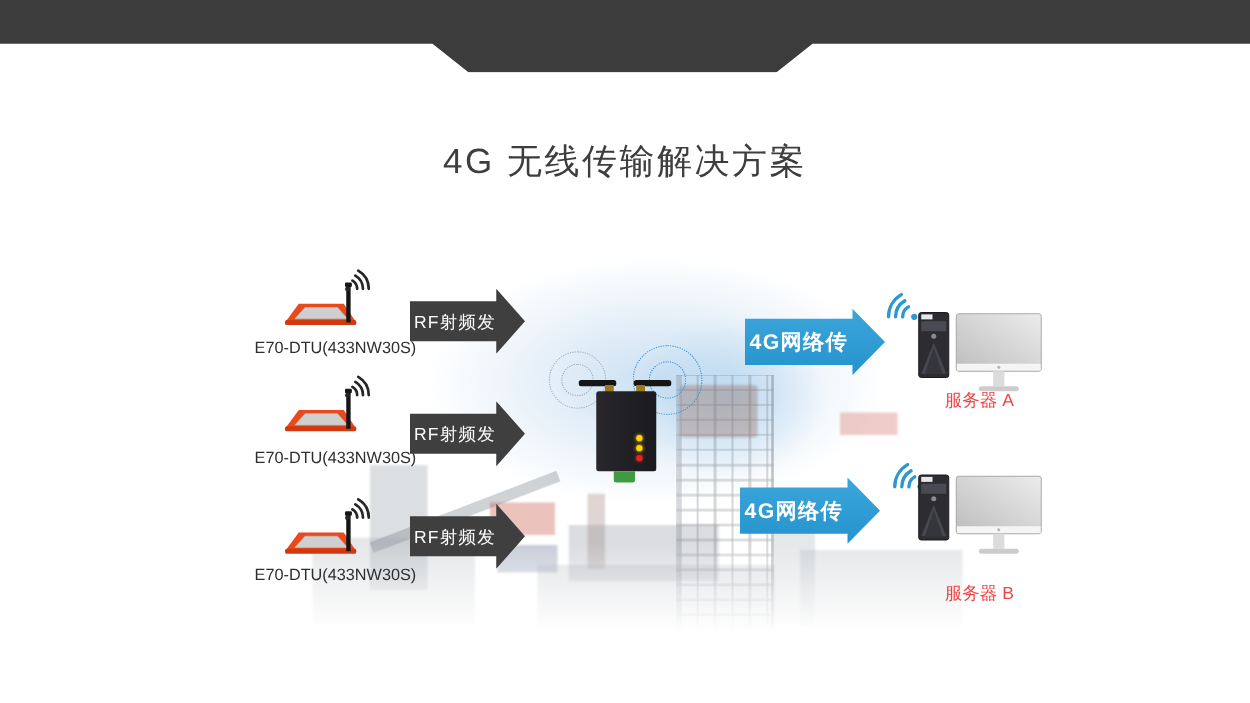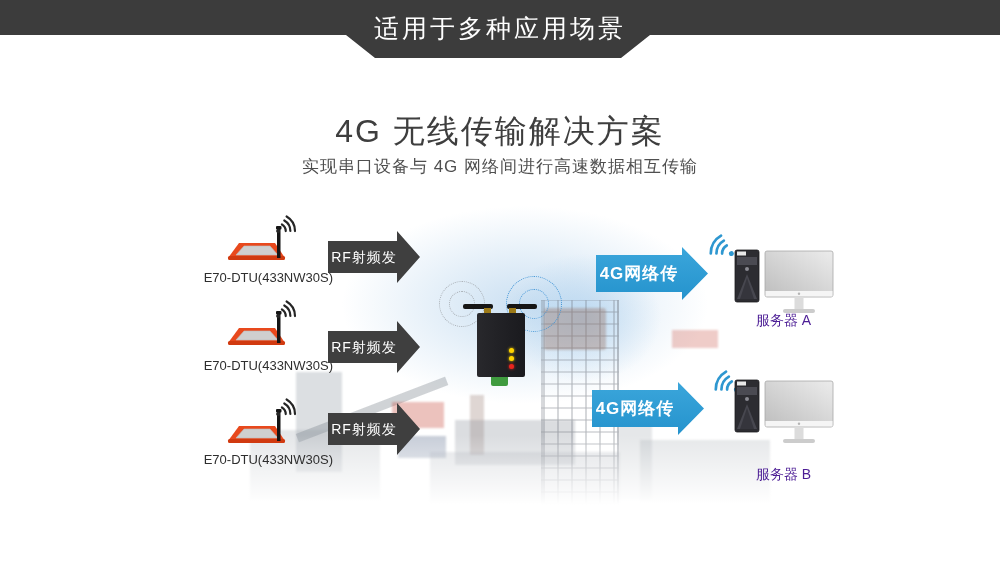--- a/index.html
+++ b/index.html
@@ -19,21 +19,21 @@
     z-index:5;
   }
   .ribbon-title{
     left:0;top:7px;width:1000px;height:42px;line-height:42px;
     text-align:center;color:#fff;font-size:25px;letter-spacing:3px;z-index:6;
   }
 
   
   .page-title{
     left:0;top:110px;width:1000px;text-align:center;
-    font-size:32px;color:#3e3e3e;letter-spacing:2px;z-index:4;
+    font-size:28px;color:#3e3e3e;letter-spacing:2px;z-index:4;
   }
   .page-subtitle{
     left:0;top:155px;width:1000px;text-align:center;
     font-size:17px;color:#4f4f4f;letter-spacing:1px;z-index:4;
   }
 
   
   .bg{left:0;top:0;width:1000px;height:562px;z-index:0;}
   .bg > div{position:absolute;}
   .bg-sky1{left:340px;top:205px;width:370px;height:200px;
@@ -93,21 +93,21 @@
     clip-path:polygon(0 8px,86px 8px,86px 0,112px 26.5px,86px 53px,86px 45px,0 45px);
   }
   .net-arrow span{
     display:block;width:86px;line-height:53px;text-align:center;
     color:#fff;font-size:17px;font-weight:bold;letter-spacing:1px;
   }
 
   
   .sv-wifi{width:33px;height:33px;color:#2e97d0;transform:scaleX(-1) rotate(15deg);z-index:3;}
   .sv-svg{width:105px;height:70px;z-index:3;}
-  .sv-label{width:105px;text-align:center;font-size:14px;color:#4c1d95;z-index:3;}
+  .sv-label{width:105px;text-align:center;font-size:14px;color:#ef4444;z-index:3;}
 </style>
 </head>
 <body>
 
 <svg width="0" height="0" style="position:absolute">
   <defs>
     <symbol id="wifi" viewBox="0 0 32 32">
       <circle cx="5" cy="27" r="2.4" fill="currentColor"></circle>
       <g fill="none" stroke="currentColor" stroke-width="2.6" stroke-linecap="round">
         <path d="M13.7 24.7 A9 9 0 0 0 7.3 18.3"></path>
@@ -157,24 +157,22 @@
     <div class="bg-b2"></div>
     <div class="bg-lattice"></div>
     <div class="bg-towertop"></div>
     <div class="bg-silo"></div>
     <div class="bg-b3"></div>
     <div class="bg-red2"></div>
   </div>
   <div class="abs bg-fade"></div>
 
   <div class="abs ribbon"></div>
-  <div class="abs ribbon-title">适用于多种应用场景</div>
 
   <div class="abs page-title">4G 无线传输解决方案</div>
-  <div class="abs page-subtitle">实现串口设备与 4G 网络间进行高速数据相互传输</div>
 
   <svg class="abs tx-svg" style="left:220px;top:208px">
       <use href="#e70"></use>
     </svg>
   <svg class="abs tx-wifi" style="left:276px;top:211px">
       <use href="#wifi"></use>
     </svg>
   <div class="abs tx-label" style="left:163px;top:270px">E70-DTU(433NW30S)</div>
   <div class="abs rf-arrow" style="left:328px;top:231px">RF射频发送</div>
 

